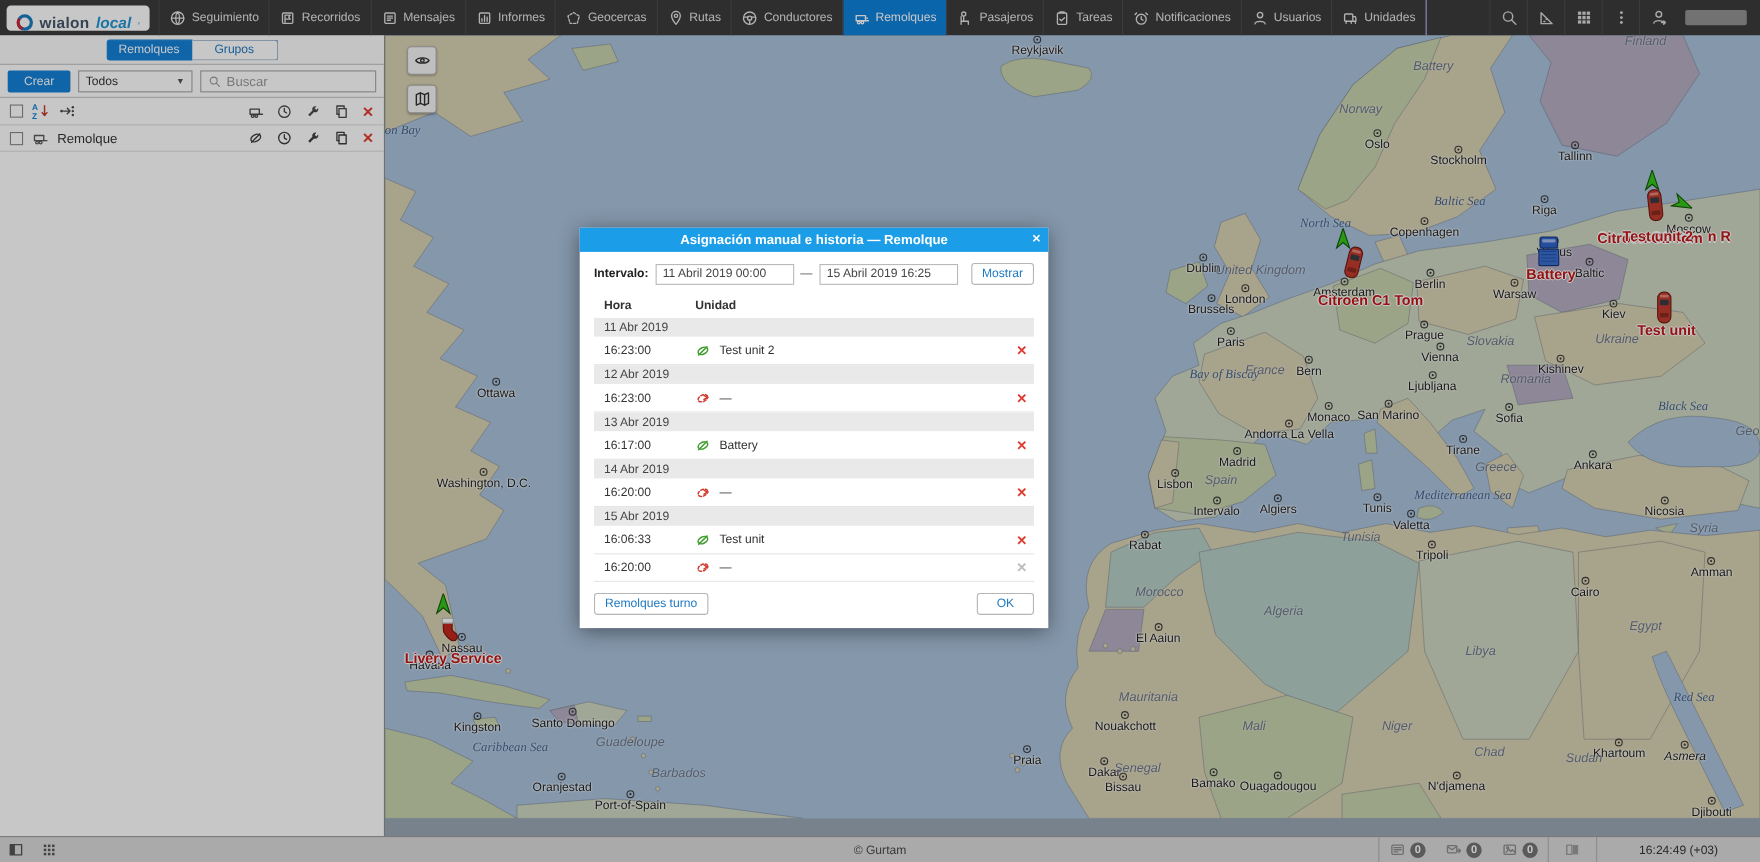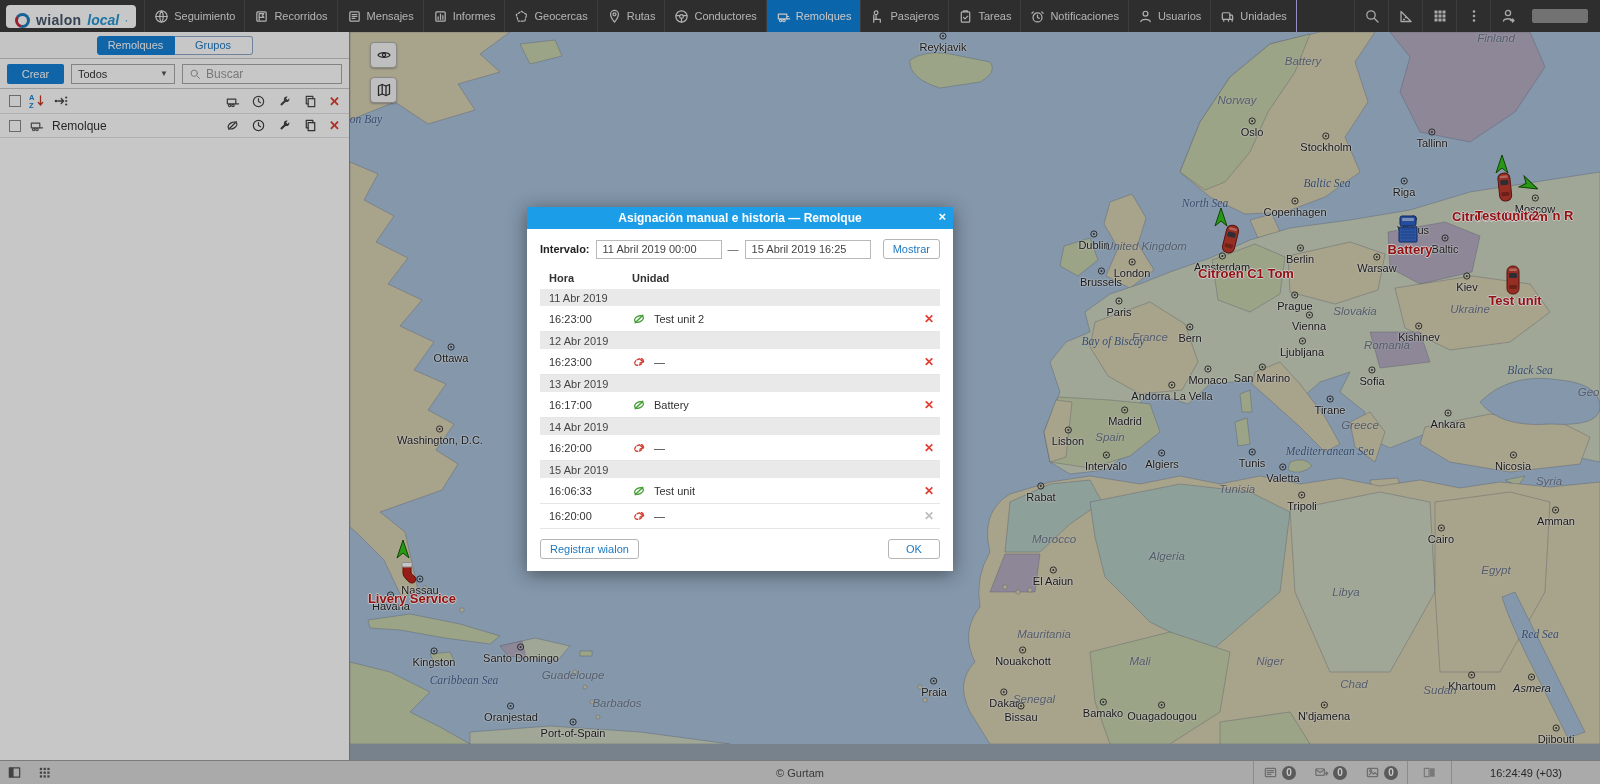--- a/index.html
+++ b/index.html
@@ -1241,17 +1241,17 @@
             <svg width="14" height="14" viewBox="0 0 14 14" fill="none" stroke="#d23b2e" stroke-width="1.4" stroke-linecap="round">
               <ellipse cx="7" cy="7" rx="4.6" ry="2.9" transform="rotate(-26 7 7)" stroke-dasharray="2.4 1.8"></ellipse>
               <path d="M8 4.5l3.2 2L8 8.2" fill="none"></path>
             </svg>
           </span>
           <span class="entry-unit">—</span>
           <span class="entry-x dis">✕</span>
         </div>
       </div>
     <div class="modal-footer">
-      <span class="btn-light">Registrar wialon</span>
+      <span class="btn-light">Remolques turno</span>
       <span class="btn-light btn-ok">OK</span>
     </div>
   </div>
 </div>
 
 </body></html>

